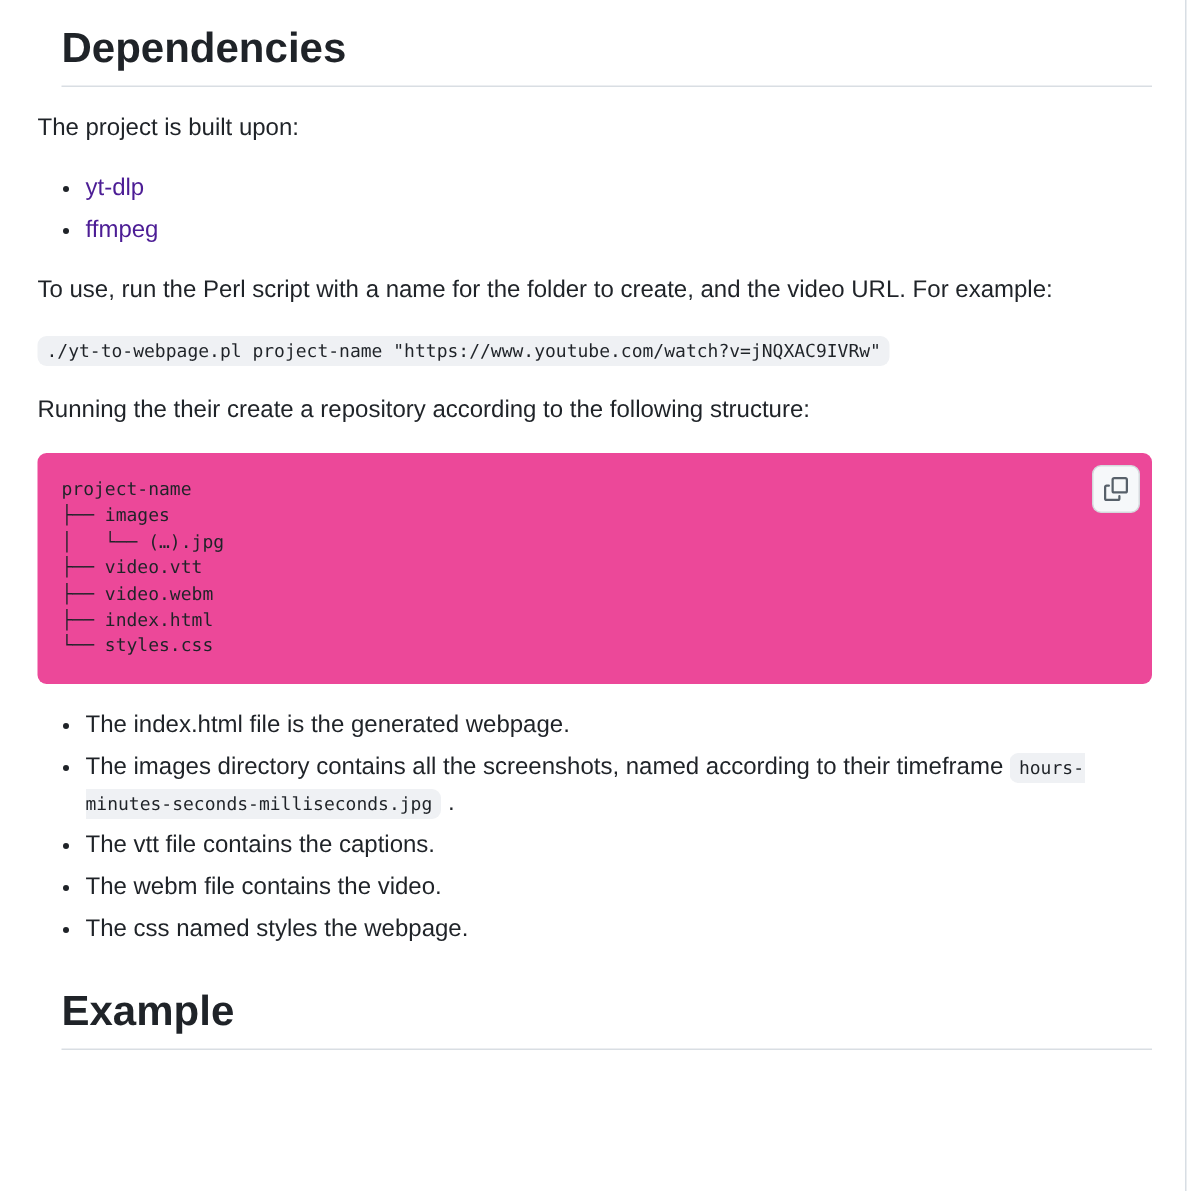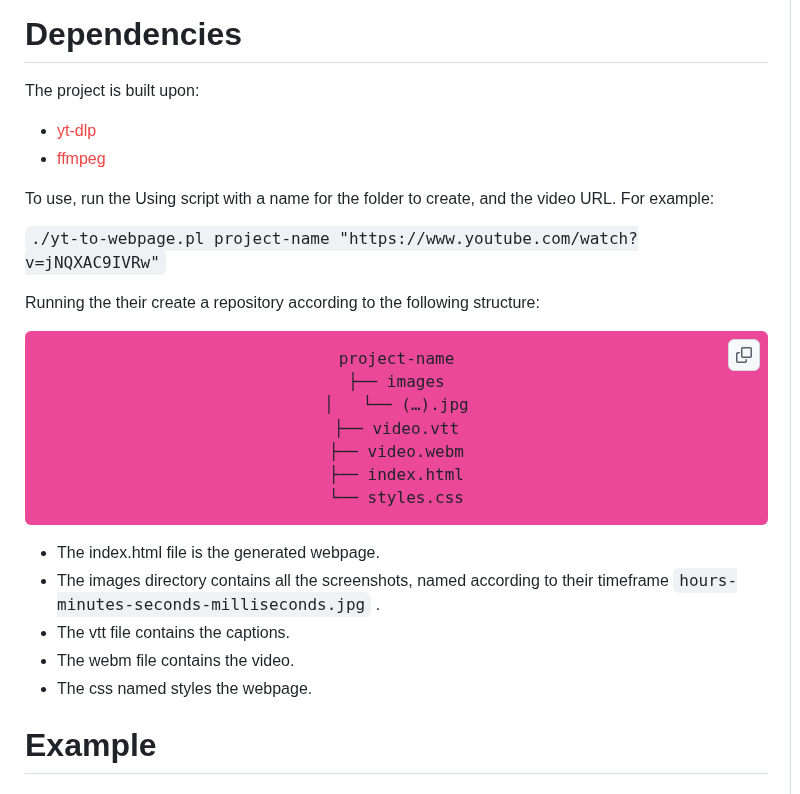--- a/index.html
+++ b/index.html
@@ -12,37 +12,36 @@
   }
   .page {
     width: 791px;
     min-height: 794px;
     border-right: 1px solid #d8dee4;
   }
   .markdown-body {
     padding: 6px 22px 24px 25px;
   }
   h2 {
-    font-size: 32px;
+    font-size: 28px;
     font-weight: 600;
     line-height: 1.25;
-    margin: 24px 0 16px 0;
+    margin: 24px 0 16px 16px;
     padding-bottom: 8px;
     border-bottom: 1px solid #d9dee3;
   }
   h2.first { margin-top: 8px; }
   p { margin: 0 0 16px 0; }
   ul { margin: 0 0 16px 0; padding-left: 32px; }
   li { margin-top: 4px; }
-  a { color: #ef4444; text-decoration: none; }
+  a { color: #4c1d95; text-decoration: none; }
   code, pre {
     font-family: "DejaVu Sans Mono", "Liberation Mono", monospace;
-    font-size: 16px;
+    font-size: 12px;
     color: #1f2328;
-    text-align: center;
   }
   code.inline {
     background: #eff1f4;
     padding: 3px 6px;
     border-radius: 6px;
     white-space: normal;
   }
   .codeblock {
     position: relative;
     background: #ec4899;
@@ -84,21 +83,21 @@
     <p>The project is built upon:</p>
     <ul>
       <li>
         <a href="#">yt-dlp</a>
       </li>
       <li>
         <a href="#">ffmpeg</a>
       </li>
     </ul>
 
-    <p>To use, run the Using script with a name for the folder to create, and the video URL. For example:</p>
+    <p>To use, run the Perl script with a name for the folder to create, and the video URL. For example:</p>
     <p class="cmd-line">
       <code class="inline">./yt-to-webpage.pl project-name "https://www.youtube.com/watch?v=jNQXAC9IVRw"</code>
     </p>
 
     <p>Running the their create a repository according to the following structure:</p>
     <div class="codeblock">
       <button class="copy-btn">
         <span style="display:flex;">
           <svg width="16" height="16" viewBox="0 0 16 16" aria-hidden="true">
             <path d="M0 6.75C0 5.784.784 5 1.75 5h1.5a.75.75 0 0 1 0 1.5h-1.5a.25.25 0 0 0-.25.25v7.5c0 .138.112.25.25.25h7.5a.25.25 0 0 0 .25-.25v-1.5a.75.75 0 0 1 1.5 0v1.5A1.75 1.75 0 0 1 9.25 16h-7.5A1.75 1.75 0 0 1 0 14.25Z"></path>

